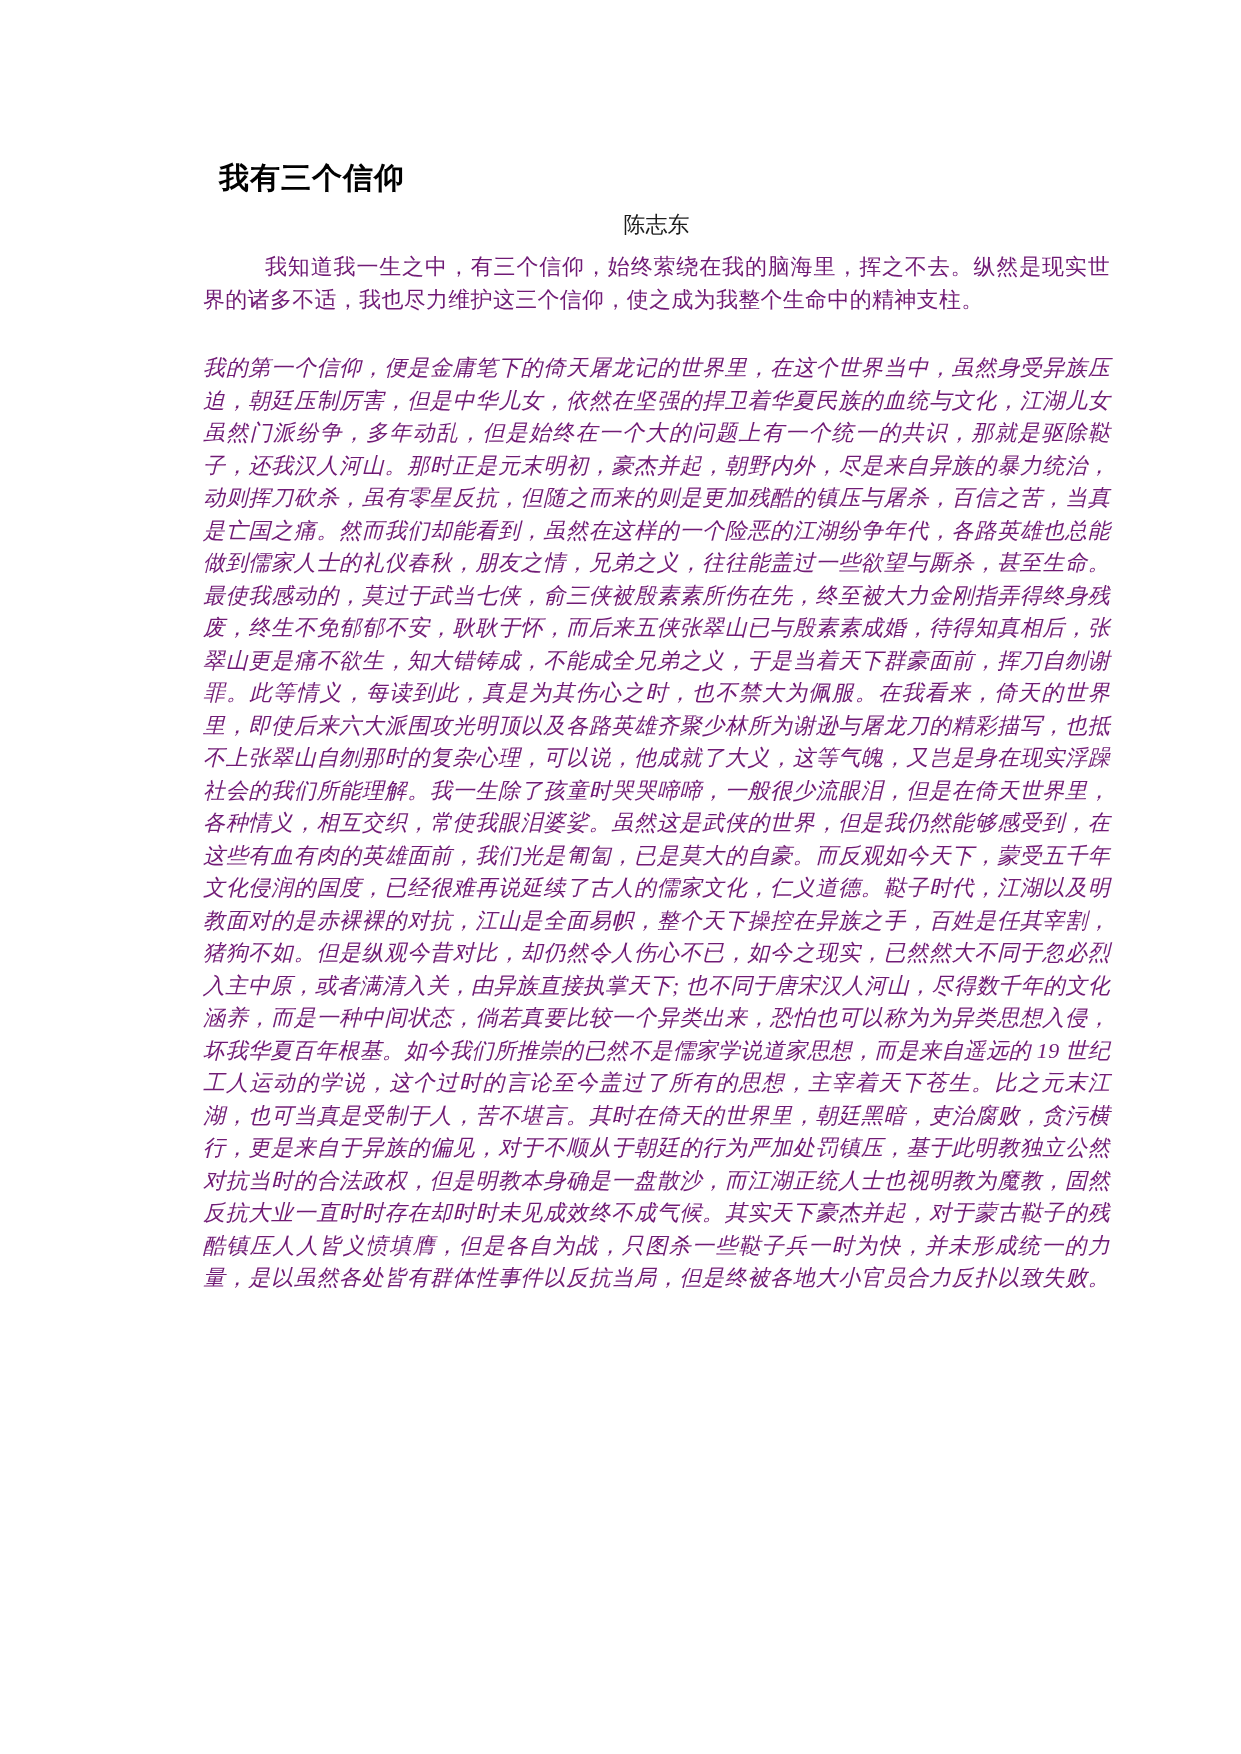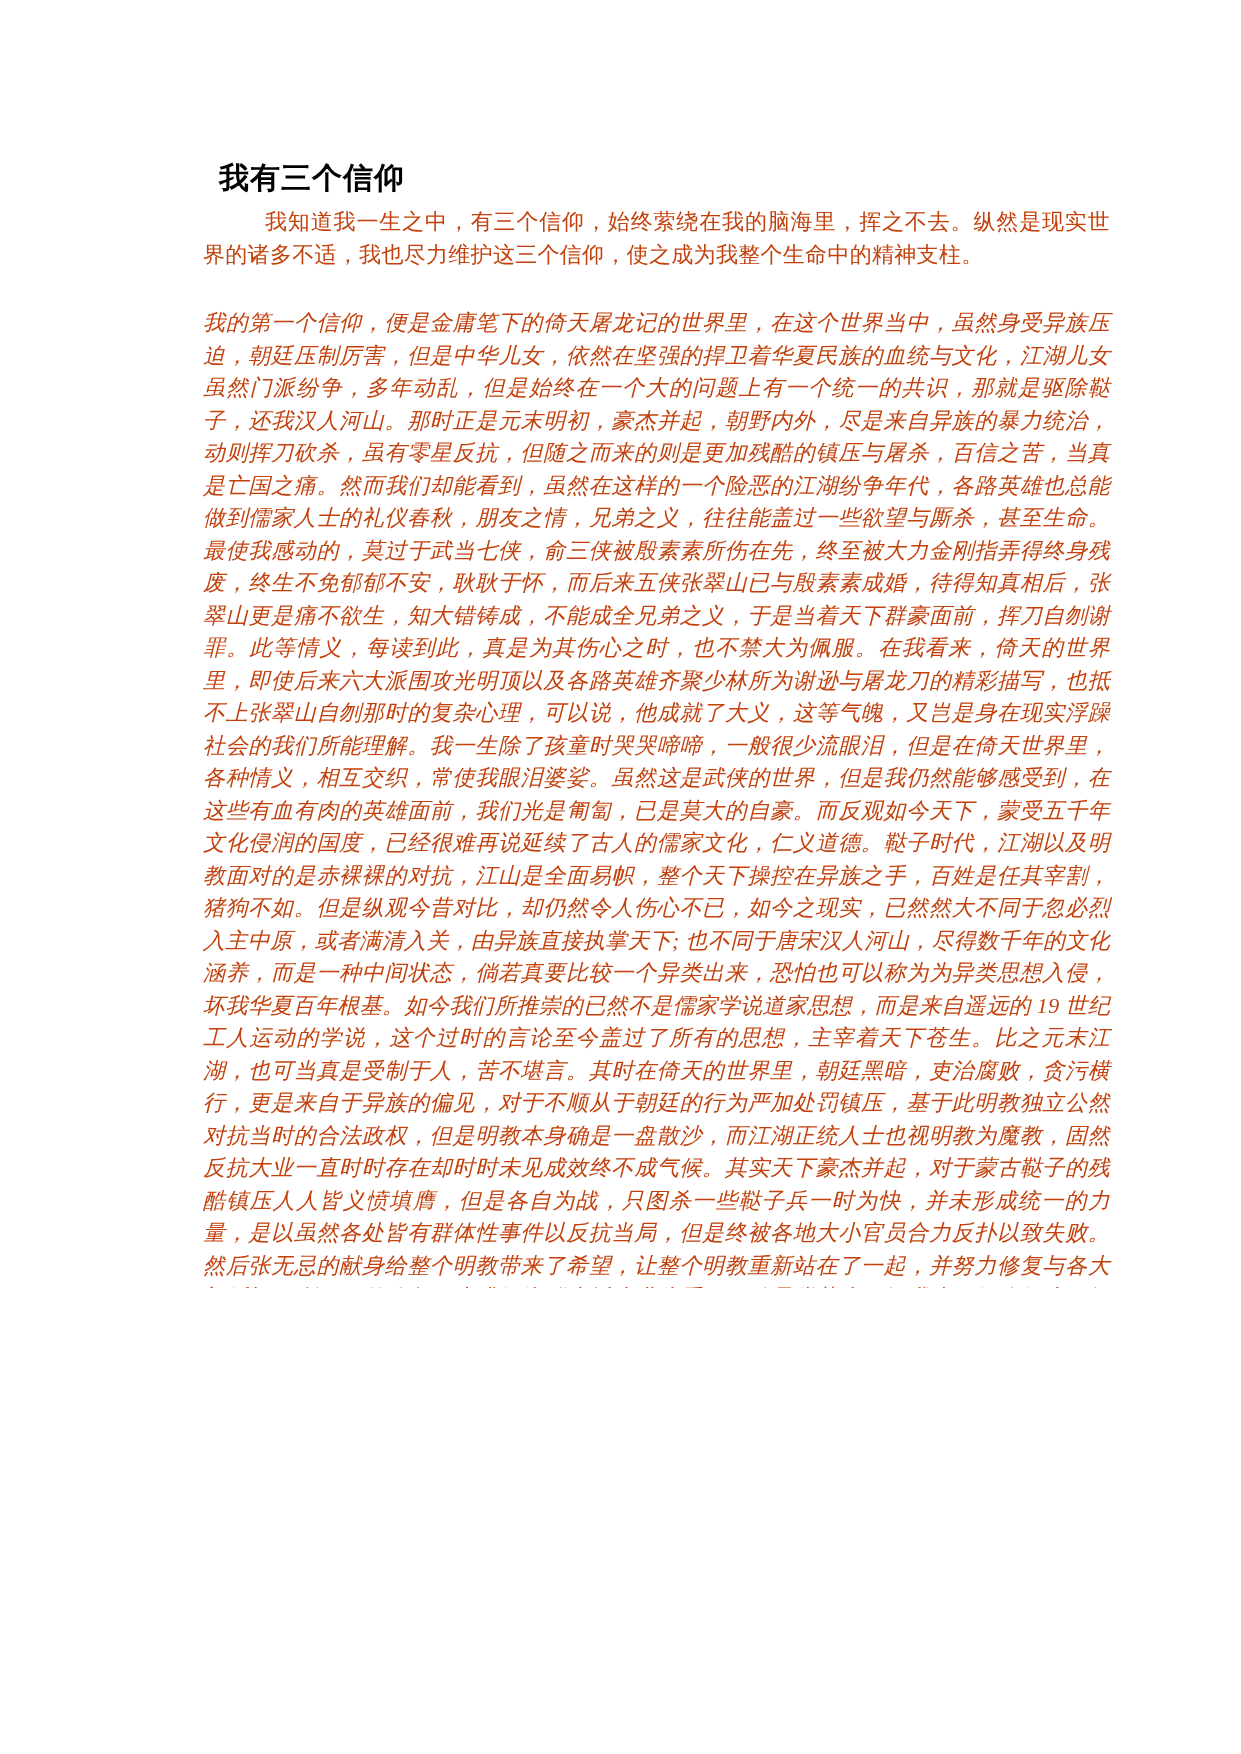--- a/index.html
+++ b/index.html
@@ -36,35 +36,36 @@
     margin-top: 12px;
     color: #1c1c1c;
   }
   .para {
     font-size: 22px;
     line-height: 32.5px;
     letter-spacing: 0.3px;
     text-align: justify;
     text-justify: inter-ideograph;
     margin: 0;
-    color: #c2410c;
+    color: #701a75;
     word-break: break-all;
   }
   .para-intro {
     margin-top: 10px;
     text-indent: 62px;
   }
   .para-body {
     margin-top: 36px;
     text-indent: 0;
     font-style: italic;
   }
 </style>
 </head>
 <body>
 
 <div class="page">
   <div class="content">
     <h1 class="doc-title">我有三个信仰</h1>
+    <div class="author-line">陈志东</div>
     <p class="para para-intro">我知道我一生之中，有三个信仰，始终萦绕在我的脑海里，挥之不去。纵然是现实世界的诸多不适，我也尽力维护这三个信仰，使之成为我整个生命中的精神支柱。</p>
     <p class="para para-body">我的第一个信仰，便是金庸笔下的倚天屠龙记的世界里，在这个世界当中，虽然身受异族压迫，朝廷压制厉害，但是中华儿女，依然在坚强的捍卫着华夏民族的血统与文化，江湖儿女虽然门派纷争，多年动乱，但是始终在一个大的问题上有一个统一的共识，那就是驱除鞑子，还我汉人河山。那时正是元末明初，豪杰并起，朝野内外，尽是来自异族的暴力统治，动则挥刀砍杀，虽有零星反抗，但随之而来的则是更加残酷的镇压与屠杀，百信之苦，当真是亡国之痛。然而我们却能看到，虽然在这样的一个险恶的江湖纷争年代，各路英雄也总能做到儒家人士的礼仪春秋，朋友之情，兄弟之义，往往能盖过一些欲望与厮杀，甚至生命。最使我感动的，莫过于武当七侠，俞三侠被殷素素所伤在先，终至被大力金刚指弄得终身残废，终生不免郁郁不安，耿耿于怀，而后来五侠张翠山已与殷素素成婚，待得知真相后，张翠山更是痛不欲生，知大错铸成，不能成全兄弟之义，于是当着天下群豪面前，挥刀自刎谢罪。此等情义，每读到此，真是为其伤心之时，也不禁大为佩服。在我看来，倚天的世界里，即使后来六大派围攻光明顶以及各路英雄齐聚少林所为谢逊与屠龙刀的精彩描写，也抵不上张翠山自刎那时的复杂心理，可以说，他成就了大义，这等气魄，又岂是身在现实浮躁社会的我们所能理解。我一生除了孩童时哭哭啼啼，一般很少流眼泪，但是在倚天世界里，各种情义，相互交织，常使我眼泪婆娑。虽然这是武侠的世界，但是我仍然能够感受到，在这些有血有肉的英雄面前，我们光是匍匐，已是莫大的自豪。而反观如今天下，蒙受五千年文化侵润的国度，已经很难再说延续了古人的儒家文化，仁义道德。鞑子时代，江湖以及明教面对的是赤裸裸的对抗，江山是全面易帜，整个天下操控在异族之手，百姓是任其宰割，猪狗不如。但是纵观今昔对比，却仍然令人伤心不已，如今之现实，已然然大不同于忽必烈入主中原，或者满清入关，由异族直接执掌天下; 也不同于唐宋汉人河山，尽得数千年的文化涵养，而是一种中间状态，倘若真要比较一个异类出来，恐怕也可以称为为异类思想入侵，坏我华夏百年根基。如今我们所推崇的已然不是儒家学说道家思想，而是来自遥远的 19 世纪工人运动的学说，这个过时的言论至今盖过了所有的思想，主宰着天下苍生。比之元末江湖，也可当真是受制于人，苦不堪言。其时在倚天的世界里，朝廷黑暗，吏治腐败，贪污横行，更是来自于异族的偏见，对于不顺从于朝廷的行为严加处罚镇压，基于此明教独立公然对抗当时的合法政权，但是明教本身确是一盘散沙，而江湖正统人士也视明教为魔教，固然反抗大业一直时时存在却时时未见成效终不成气候。其实天下豪杰并起，对于蒙古鞑子的残酷镇压人人皆义愤填膺，但是各自为战，只图杀一些鞑子兵一时为快，并未形成统一的力量，是以虽然各处皆有群体性事件以反抗当局，但是终被各地大小官员合力反扑以致失败。然后张无忌的献身给整个明教带来了希望，让整个明教重新站在了一起，并努力修复与各大门派旧日所积下的仇怨，力求江湖群豪以大业为重，驱除异类势力，还我真正汉人江山，还我五千年的真正民族文化。每思及此，都不禁为张无忌所折服，少年时张无忌护送杨不悔一路西行，崆峒派昆仑派弟子曾于蝴蝶谷被张无忌所救，但是却是一路恩将仇报，多次差点葬送了性命，江湖之险恶，方才体会，但是就任明教教主之后，张无忌所要思考，确是另外一回事，个人恩怨虽所不当忘怀，却知天下大事，乃以天下群策群力共谋复我真正儒家文化之事，所以能够摒弃前嫌，救助于各派于危难之中，求得各派和解，从此不再江湖内斗，一心一意共谋天下。这等胸襟，已然为我辈人士所推崇，只是如今泱泱大国，举国道德沦丧，各类化学毒品竟也能随意添加进食品，各种见死不救道德冷漠在这个国度随处可见，儒家仁义，礼仪安邦，</p>
   </div>
 </div>
 
 </body></html>

